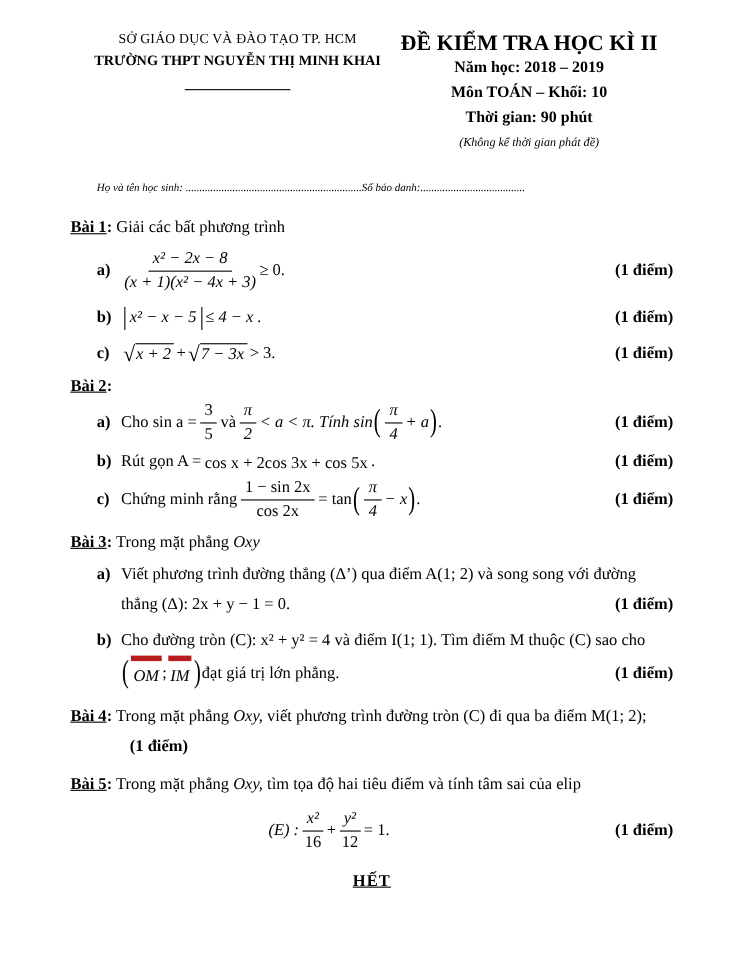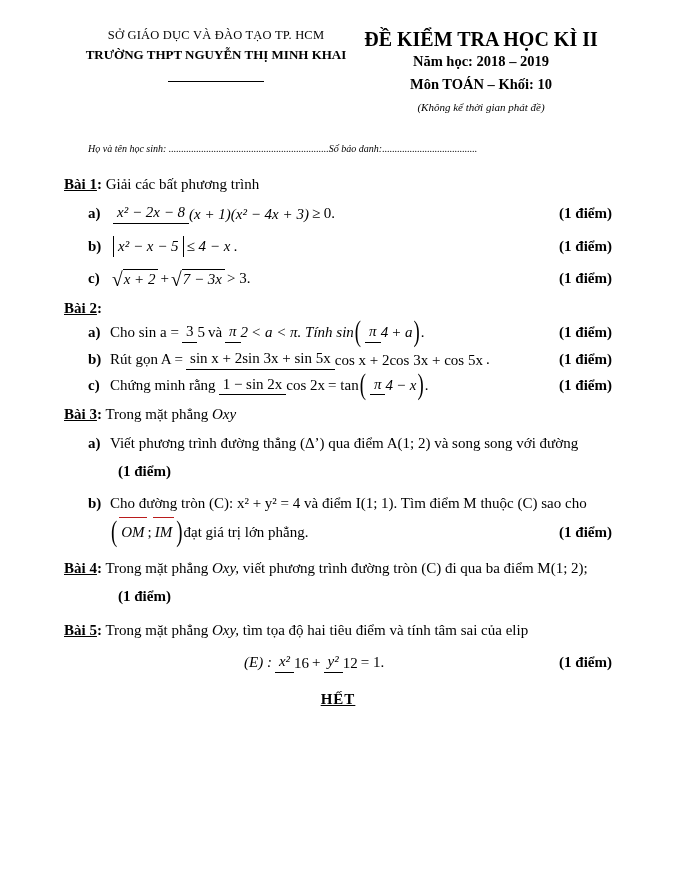--- a/index.html
+++ b/index.html
@@ -30,32 +30,32 @@
   .itx { font-style:italic; }
 
   
   .row { display:flex; align-items:center; }
   .letter { font-weight:bold; margin-left:24px; width:22px; flex-shrink:0; }
   .body { display:inline-flex; align-items:center; flex:1; white-space:nowrap; }
   .points { font-weight:bold; white-space:nowrap; margin-left:8px; }
   .it { font-style:italic; }
 
   
-  .frac { display:inline-flex; flex-direction:row; align-items:center;
+  .frac { display:inline-flex; flex-direction:column; align-items:center;
           vertical-align:middle; margin:0 3px; line-height:1.25; text-align:center; }
   .frac .num { padding:0 4px 1px; border-bottom:1px solid #000; }
   .frac .den { padding-top:1px; }
   .abs { display:inline-block; border-left:1.3px solid #000; border-right:1.3px solid #000;
          padding:2px 4px; margin:0 3px; }
   .sqrt { display:inline-flex; margin:0 2px; align-items:flex-start; }
   .sqrt .rad { font-size:1.3em; line-height:1; transform:translateY(1px); }
   .sqrt .sbody { border-top:1px solid #000; padding:1px 3px 0 1px; }
   .bigp { display:inline-block; transform:scaleY(1.55); font-size:1.25em;
           vertical-align:middle; margin:0 1px; font-weight:400; }
-  .vec { border-top:1px solid #b91c1c; font-style:italic; padding:0 2px; margin:0 1px; }
+  .vec { border-top:5px solid #b91c1c; font-style:italic; padding:0 2px; margin:0 1px; }
 
   
   .line { display:flex; align-items:center; line-height:28px; }
   .spacer { width:46px; flex-shrink:0; }
   .between { display:flex; justify-content:space-between; align-items:center; flex:1; }
   .nowrap { white-space:nowrap; }
 
   .m-t22 { margin-top:22px; } .m-t12 { margin-top:12px; } .m-t10 { margin-top:10px; }
   .m-t8 { margin-top:8px; } .m-t6 { margin-top:6px; } .m-t4 { margin-top:4px; }
 
@@ -74,20 +74,21 @@
   <div class="header">
     <div class="h-left">
       <div class="h-left-1">SỞ GIÁO DỤC VÀ ĐÀO TẠO TP. HCM</div>
       <div class="h-left-2">TRƯỜNG THPT NGUYỄN THỊ MINH KHAI</div>
       <div class="h-rule"></div>
     </div>
     <div class="h-right">
       <div class="h-title">ĐỀ KIỂM TRA HỌC KÌ II</div>
       <div class="h-line">Năm học: 2018 – 2019</div>
       <div class="h-line">Môn TOÁN – Khối: 10</div>
+      <div class="h-line">Thời gian: 90 phút</div>
       <div class="h-note">(Không kể thời gian phát đề)</div>
     </div>
   </div>
 
   <div class="content">
 
     <div class="student"><span>Họ và tên học sinh: </span><span>................................................................</span><span>Số báo danh:</span><span>......................................</span></div>
 
     <div class="sec-head m-t22"><span class="blabel">Bài 1</span><span class="bcolon">:</span><span> Giải các bất phương trình</span></div>
 
@@ -155,21 +156,20 @@
           <span>.</span>
         </span>
       <span class="points">(1 điểm)</span>
     </div>
 
     <div class="row m-t6">
       <span class="letter">b)</span>
       <span class="body">
           <span>Rút gọn A = </span>
           <span class="frac">
-            <span class="num">sin x + 2sin 3x + sin 5x</span>
             <span class="den">cos x + 2cos 3x + cos 5x</span>
           </span>
           <span>.</span>
         </span>
       <span class="points">(1 điểm)</span>
     </div>
 
     <div class="row m-t4">
       <span class="letter">c)</span>
       <span class="body">
@@ -194,20 +194,21 @@
     <div class="sec-head m-t10"><span class="blabel">Bài 3</span><span class="bcolon">:</span><span> Trong mặt phẳng </span><span class="itx">Oxy</span></div>
 
     <div class="m-t6">
       <div class="line">
           <span class="letter">a)</span>
           <span class="nowrap">Viết phương trình đường thẳng  (Δ’) qua điểm A(1; 2) và song song với đường</span>
         </div>
       <div class="line">
           <span class="spacer"></span>
           <span class="between">
+            <span>thẳng (Δ):  2x + y − 1 = 0.</span>
             <span class="points">(1 điểm)</span>
           </span>
         </div>
     </div>
 
     <div class="m-t4">
       <div class="line">
           <span class="letter">b)</span>
           <span class="nowrap">Cho đường tròn (C): x² + y² = 4 và điểm I(1; 1). Tìm điểm M thuộc (C) sao cho</span>
         </div>

